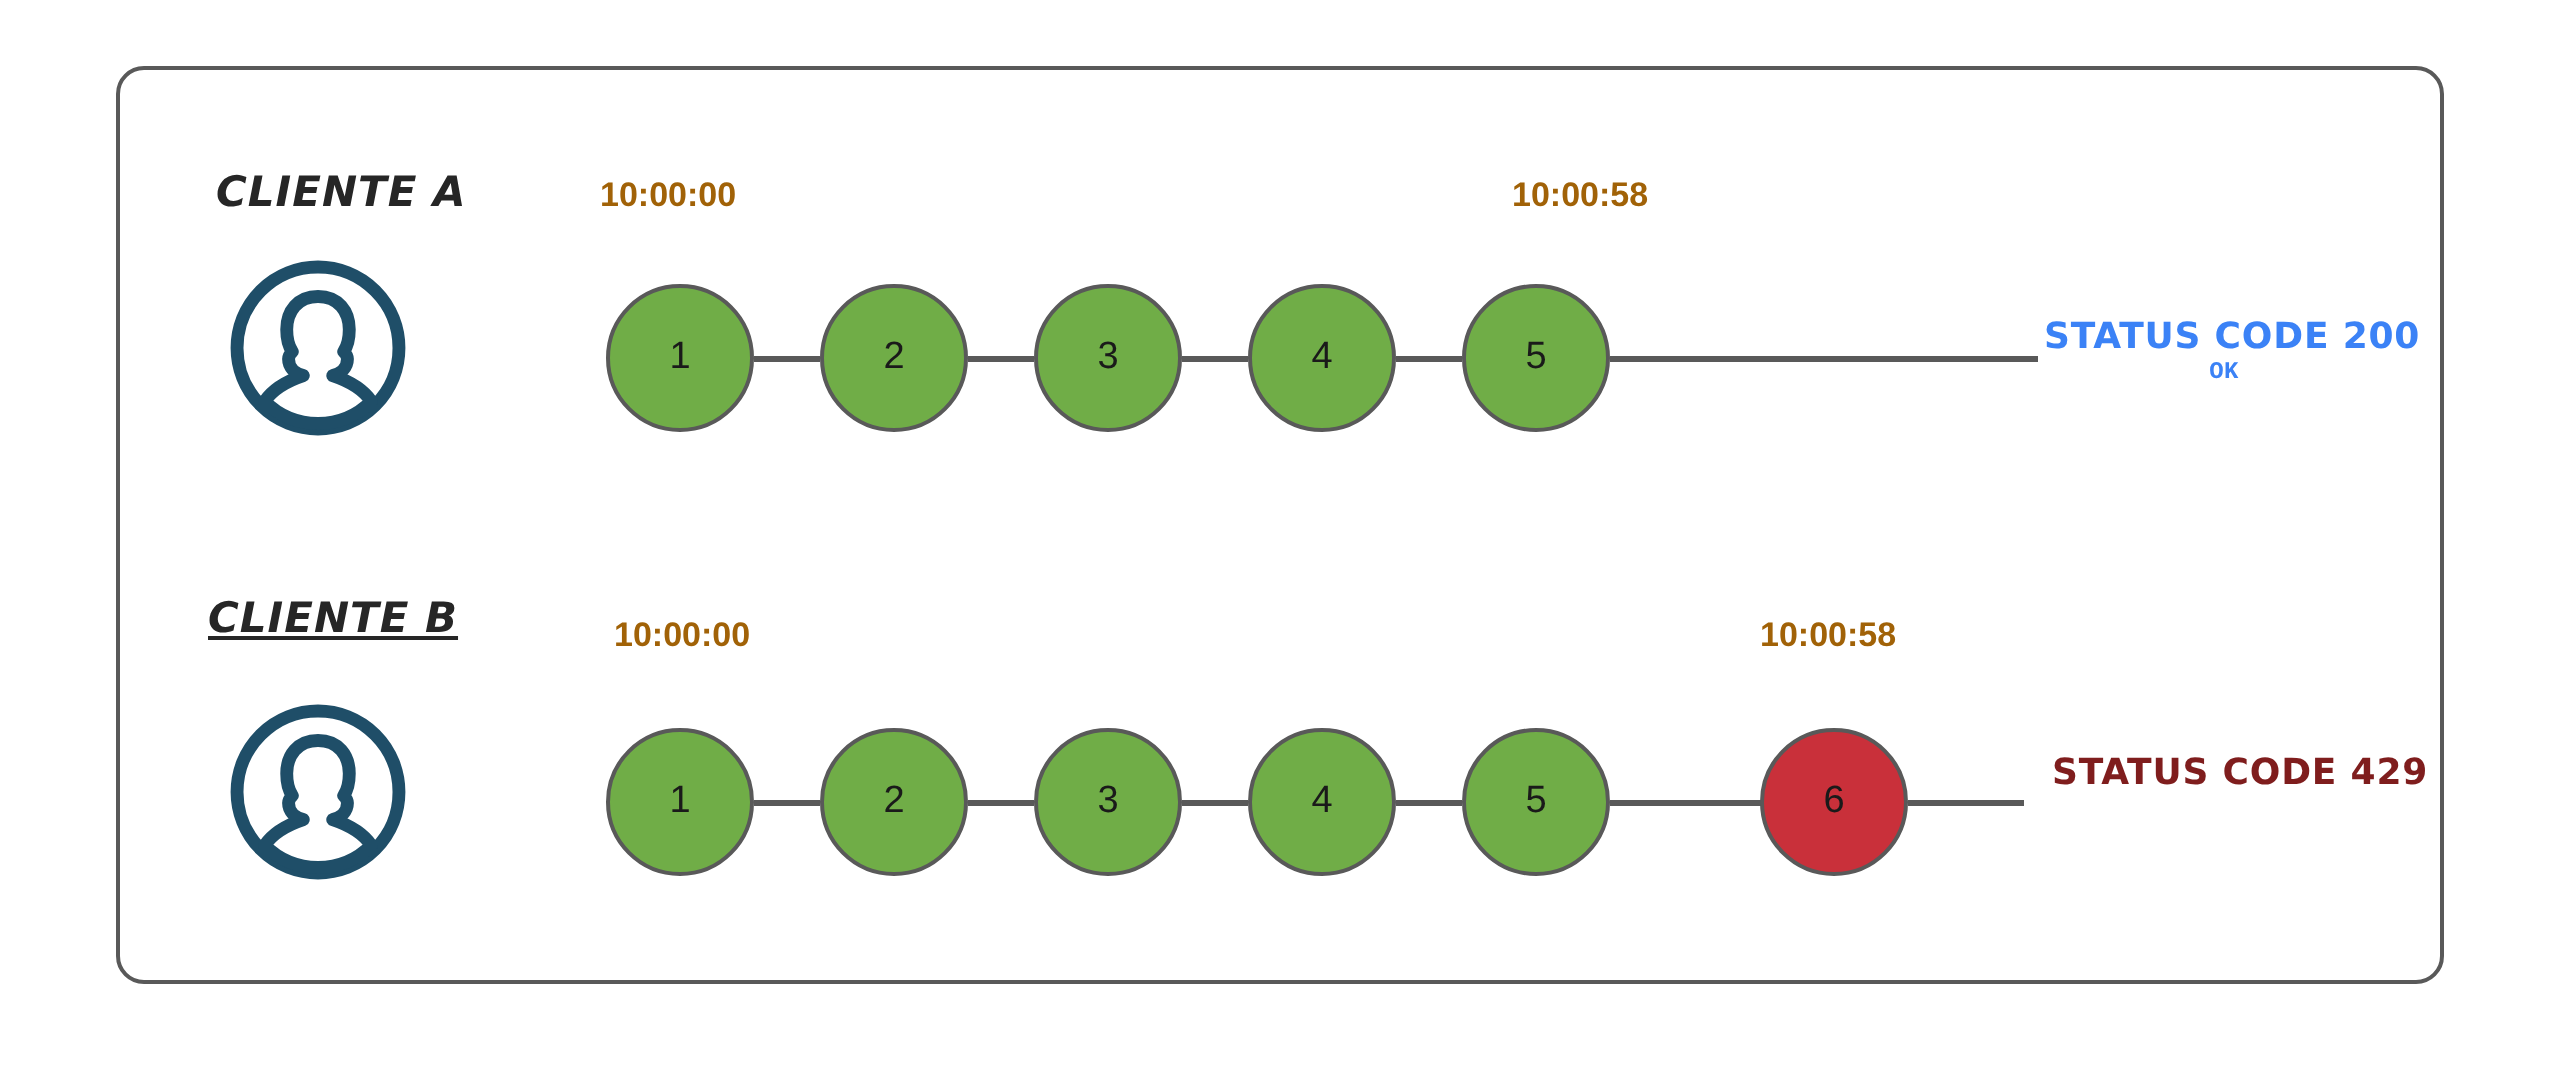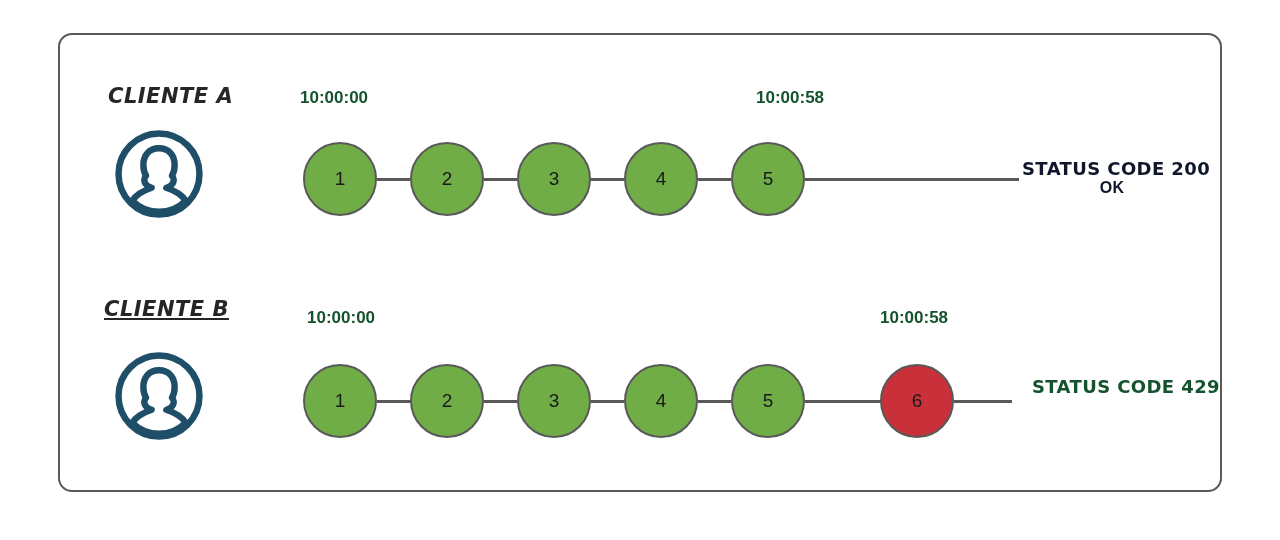--- a/index.html
+++ b/index.html
@@ -42,21 +42,21 @@
     position: absolute;
     width: 92px;
     height: 92px;
   }
   
   .timestamp {
     position: absolute;
     font-family: "Liberation Sans", sans-serif;
     font-weight: 700;
     font-size: 17px;
-    color: #14532d;
+    color: #a16207;
     white-space: nowrap;
   }
   .node {
     position: absolute;
     width: 74px;
     height: 74px;
     border-radius: 50%;
     border: 2.5px solid #595959;
     box-sizing: border-box;
     display: flex;
@@ -82,23 +82,23 @@
   }
   .status .code {
     display: block;
     font-family: "DejaVu Sans", sans-serif;
     font-weight: 700;
     font-size: 18px;
     letter-spacing: 0.4px;
   }
   .status .msg {
     display: block;
-    font-family: Liberation Sans, sans-serif;
+    font-family: Liberation Mono, monospace;
     font-weight: 700;
-    font-size: 16px;
+    font-size: 12px;
     letter-spacing: 0.2px;
   }
 </style>
 </head>
 <body>
 
 <div id="stage">
 
   <div class="panel"></div>
 
@@ -134,21 +134,21 @@
     <div class="connector" style="left:591px; top:178px; width:33px;"></div>
     <div class="connector" style="left:698px; top:178px; width:33px;"></div>
     <div class="connector" style="left:805px; top:178px; width:214px;"></div>
 
     <div class="node" style="left:303px; top:142px; background:#70AD47;">1</div>
     <div class="node" style="left:410px; top:142px; background:#70AD47;">2</div>
     <div class="node" style="left:517px; top:142px; background:#70AD47;">3</div>
     <div class="node" style="left:624px; top:142px; background:#70AD47;">4</div>
     <div class="node" style="left:731px; top:142px; background:#70AD47;">5</div>
 
-    <div class="status" style="left:1022px; top:158px; width:180px; color:#0f172a;text-align:center;">
+    <div class="status" style="left:1022px; top:158px; width:180px; color:#3b82f6;text-align:center;">
       <span class="code">STATUS CODE 200</span>
       <span class="msg">OK</span>
     </div>
   </div>
 
   <div>
 
     <div class="client-label" style="left:104px; top:297px;text-decoration:underline;">CLIENTE B</div>
 
     <div class="avatar" style="left:113px; top:350px;">
@@ -181,18 +181,18 @@
     <div class="connector" style="left:805px; top:400px; width:76px;"></div>
     <div class="connector" style="left:954px; top:400px; width:58px;"></div>
 
     <div class="node" style="left:303px; top:364px; background:#70AD47;">1</div>
     <div class="node" style="left:410px; top:364px; background:#70AD47;">2</div>
     <div class="node" style="left:517px; top:364px; background:#70AD47;">3</div>
     <div class="node" style="left:624px; top:364px; background:#70AD47;">4</div>
     <div class="node" style="left:731px; top:364px; background:#70AD47;">5</div>
     <div class="node" style="left:880px; top:364px; background:#C9303A;">6</div>
 
-    <div class="status" style="left:1020px; top:376px; width:200px; color:#14532d;text-align:right;">
+    <div class="status" style="left:1020px; top:376px; width:200px; color:#7f1d1d;">
       <span class="code">STATUS CODE 429</span>
     </div>
   </div>
 
 </div>
 
 </body></html>

